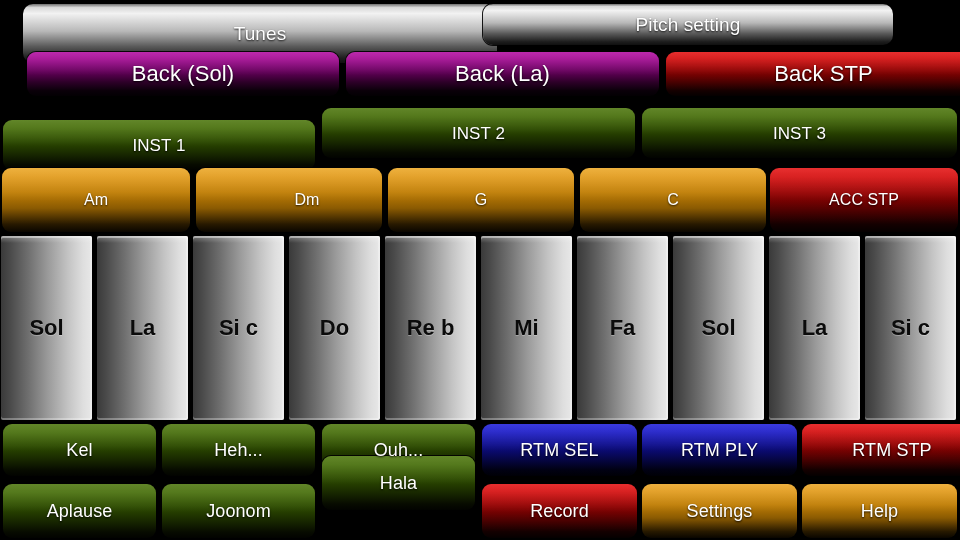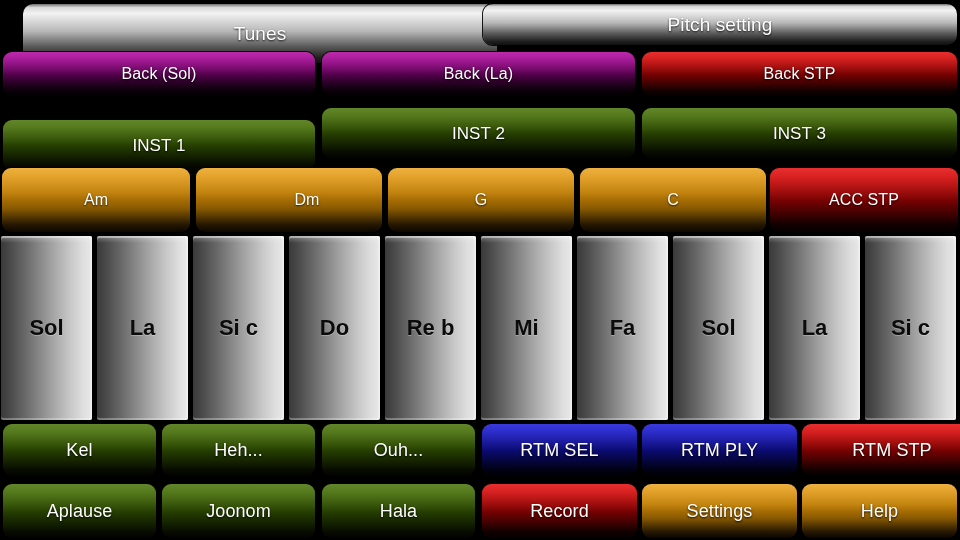--- a/index.html
+++ b/index.html
@@ -75,21 +75,21 @@
   .toprow .lbl { color: #ffffff; }
 
   
   .c-purple { background: linear-gradient(to bottom, #b0009e 0%, #a1008f 14%, #6e0063 40%, #2e0029 68%, #0a0009 88%, #030003 100%); }
   .c-red    { background: linear-gradient(to bottom, #e30707 0%, #d30404 14%, #930202 40%, #4a0101 68%, #140000 88%, #050000 100%); }
   .c-green  { background: linear-gradient(to bottom, #446f00 0%, #3f6800 16%, #2d4b00 42%, #182800 68%, #070b00 89%, #020300 100%); }
   .c-orange { background: linear-gradient(to bottom, #eba21a 0%, #e09610 13%, #c07e05 38%, #8a5a02 63%, #271900 88%, #0a0600 100%); }
   .c-blue   { background: linear-gradient(to bottom, #1515d8 0%, #1212c6 14%, #0d0d8c 40%, #060645 68%, #010113 88%, #000006 100%); }
 
   
-  .row-back { font-size: 16px; text-shadow: 0 1px 2px rgba(0,0,0,0.9); }
+  .row-back { font-size: 22px; text-shadow: 0 1px 2px rgba(0,0,0,0.9); margin-left: 24px; }
 
   
   .row-inst { font-size: 17px; text-shadow: 0 1px 2px rgba(0,0,0,0.9); }
 
   
   .row-chord { font-size: 16px; text-shadow: 0 1px 2px rgba(0,0,0,0.75); }
 
   
   .key {
     position: absolute;
@@ -138,21 +138,21 @@
 </style>
 </head>
 <body>
 
 <div id="app">
 
   <div id="top-bar">
       <div class="btn  toprow" style="left: 3px; top: 4px; width: 474px; height: 59px; border-radius: 10px; margin-left: 20px;">
         <span class="lbl">Tunes</span>
       </div>
-      <div class="btn  toprow" style="left: 483px; top: 4px; width: 474px; height: 41px; border-radius: 10px;">
+      <div class="btn  toprow" style="left: 483px; top: 4px; width: 410px; height: 41px; border-radius: 10px;">
         <span class="lbl">Pitch setting</span>
       </div>
     </div>
 
   <div id="back-row">
       <div class="btn row-back c-purple gloss" style="left: 3px; top: 52px; width: 312px; height: 44px; border-radius: 9px;">
         <span class="lbl">Back (Sol)</span>
       </div>
       <div class="btn row-back c-purple gloss" style="left: 322px; top: 52px; width: 313px; height: 44px; border-radius: 9px;">
         <span class="lbl">Back (La)</span>
@@ -246,21 +246,21 @@
       </div>
     </div>
 
   <div id="bottom-row">
       <div class="btn row-fn2 c-green gloss" style="left: 3px; top: 484px; width: 153px; height: 54px; border-radius: 9px;">
         <span class="lbl">Aplause</span>
       </div>
       <div class="btn row-fn2 c-green gloss" style="left: 162px; top: 484px; width: 153px; height: 54px; border-radius: 9px;">
         <span class="lbl">Joonom</span>
       </div>
-      <div class="btn row-fn2 c-green gloss" style="left: 322px; top: 484px; width: 153px; height: 54px; border-radius: 9px;">
+      <div class="btn row-fn2 c-green gloss" style="left: 322px; top: 456px; width: 153px; height: 54px; border-radius: 9px;">
         <span class="lbl">Hala</span>
       </div>
       <div class="btn row-fn2 c-red gloss" style="left: 482px; top: 484px; width: 155px; height: 54px; border-radius: 9px;">
         <span class="lbl">Record</span>
       </div>
       <div class="btn row-fn2 c-orange gloss" style="left: 642px; top: 484px; width: 155px; height: 54px; border-radius: 9px;">
         <span class="lbl">Settings</span>
       </div>
       <div class="btn row-fn2 c-orange gloss" style="left: 802px; top: 484px; width: 155px; height: 54px; border-radius: 9px; justify-content: center;">
         <span class="lbl">Help</span>

